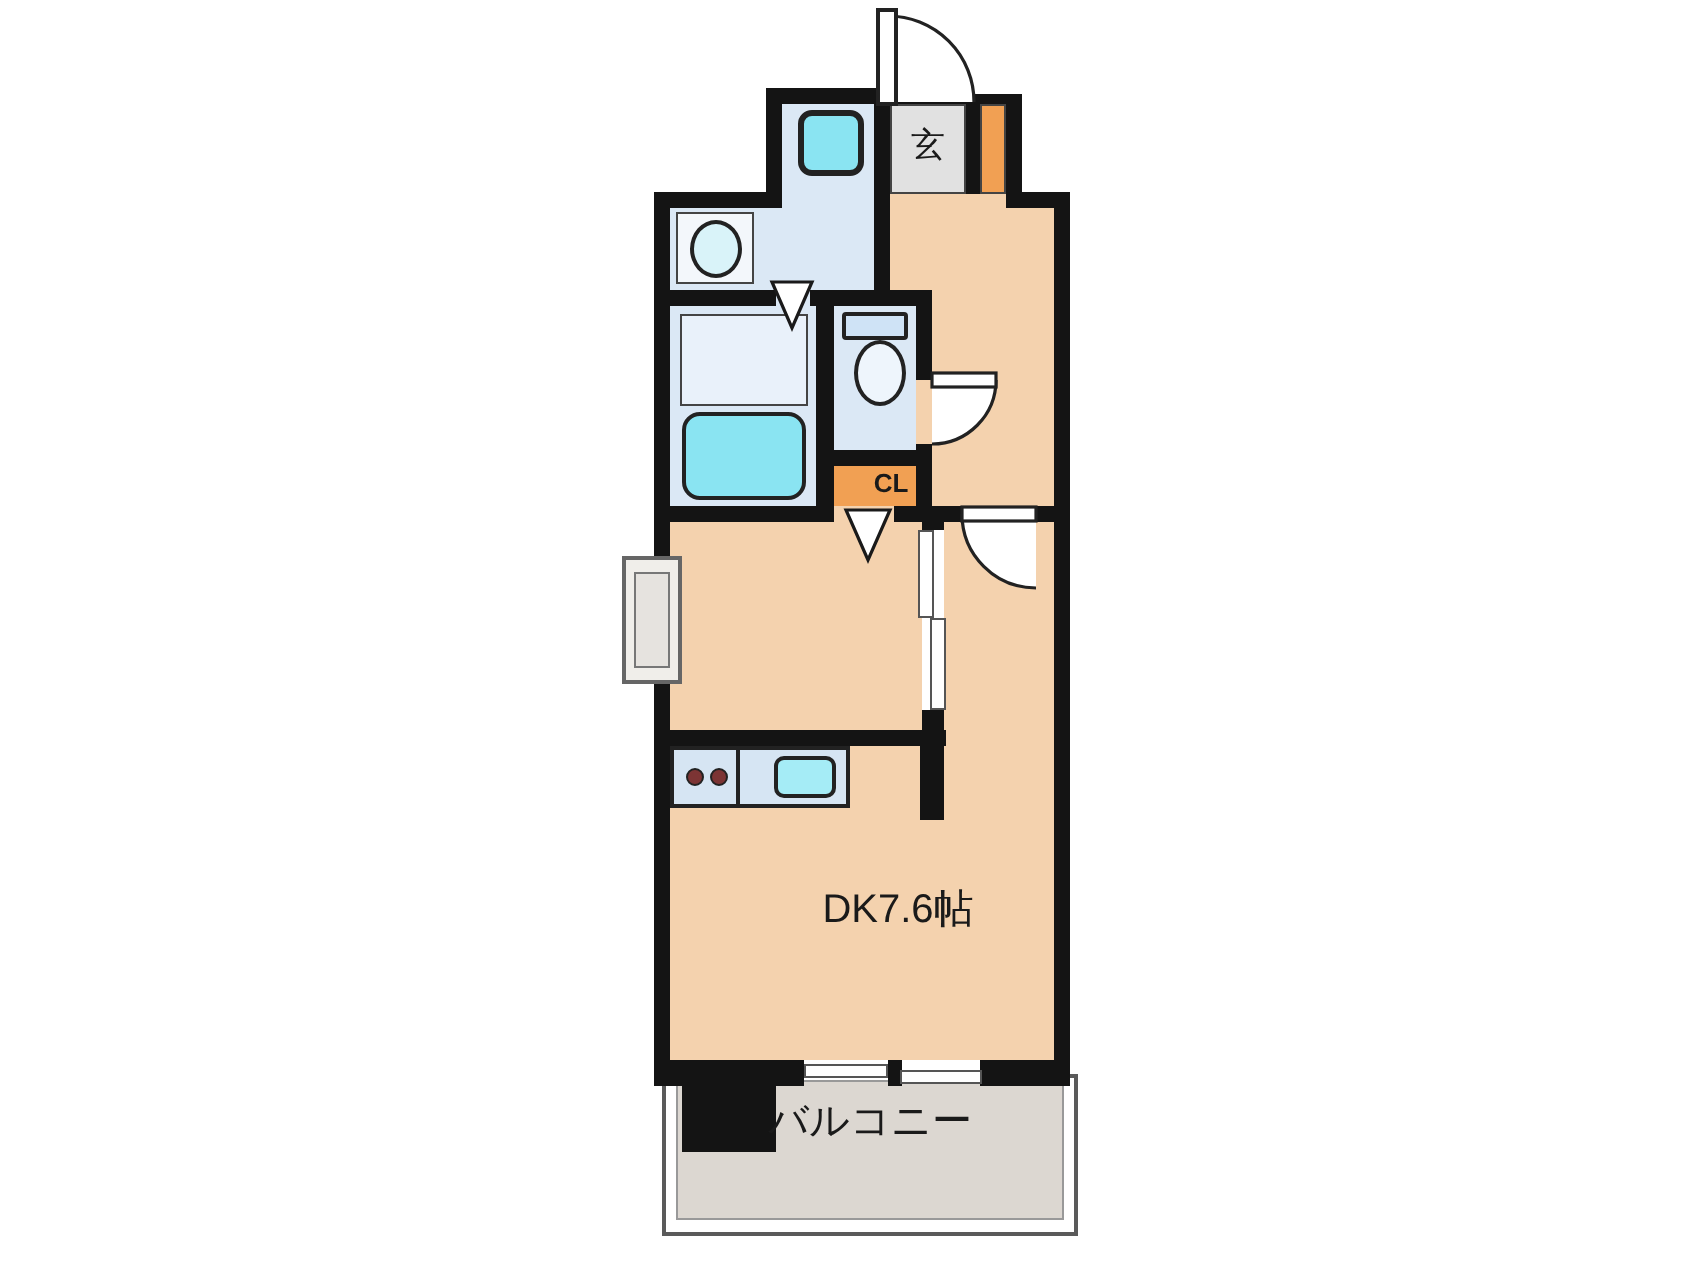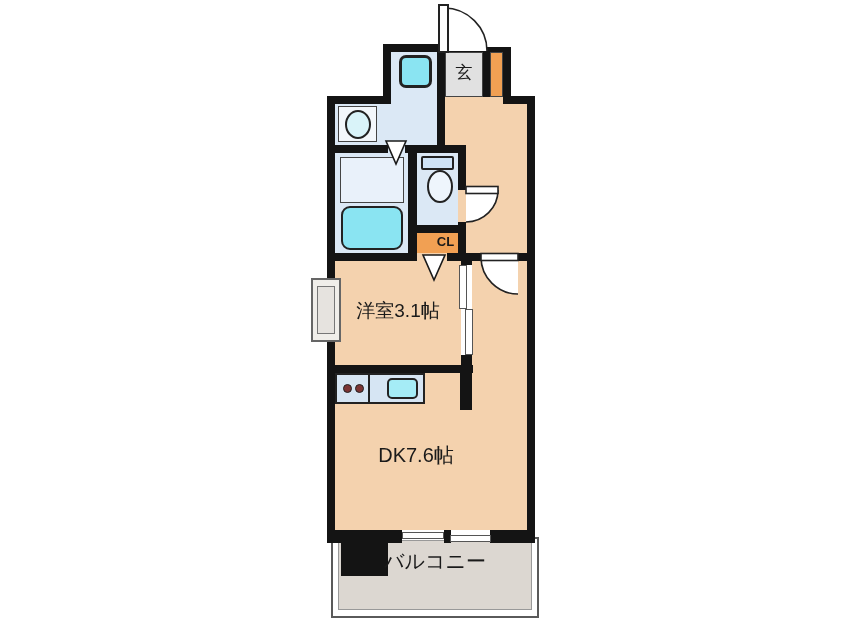--- a/index.html
+++ b/index.html
@@ -100,17 +100,16 @@
     <path d="M 481 257 A 37 37 0 0 0 518 294 L 518 257 Z" fill="#ffffff"></path>
     <path d="M 481 257 A 37 37 0 0 0 518 294" fill="none" stroke="#222" stroke-width="1.6"></path>
     <rect x="481" y="253.5" width="37" height="7" fill="#ffffff" stroke="#222" stroke-width="1.6"></rect>
 
     <polygon points="386,141 406,141 396,164" fill="#ffffff" stroke="#1a1a1a" stroke-width="1.6"></polygon>
     <polygon points="423,255 445,255 434,280" fill="#ffffff" stroke="#1a1a1a" stroke-width="1.6"></polygon>
   </svg>
 
   <div class="a label" style="left:450px;top:64px;width:28px;font-size:17px;">玄</div>
   <div class="a label" style="left:417px;top:235px;width:41px;font-size:13px;font-weight:700;padding-left:16px;">CL</div>
-  <div class="a label" style="left:335px;top:301px;width:126px;font-size:19px;">洋室3.1帖</div>
-  <div class="a label" style="left:320px;top:444px;width:192px;font-size:20px;">DK7.6帖</div>
+  <div class="a label" style="left:353px;top:444px;width:192px;font-size:20px;">DK7.6帖</div>
   <div class="a label" style="left:380px;top:550px;width:110px;font-size:20px;">バルコニー</div>
 
 </div>
 
 </body></html>

